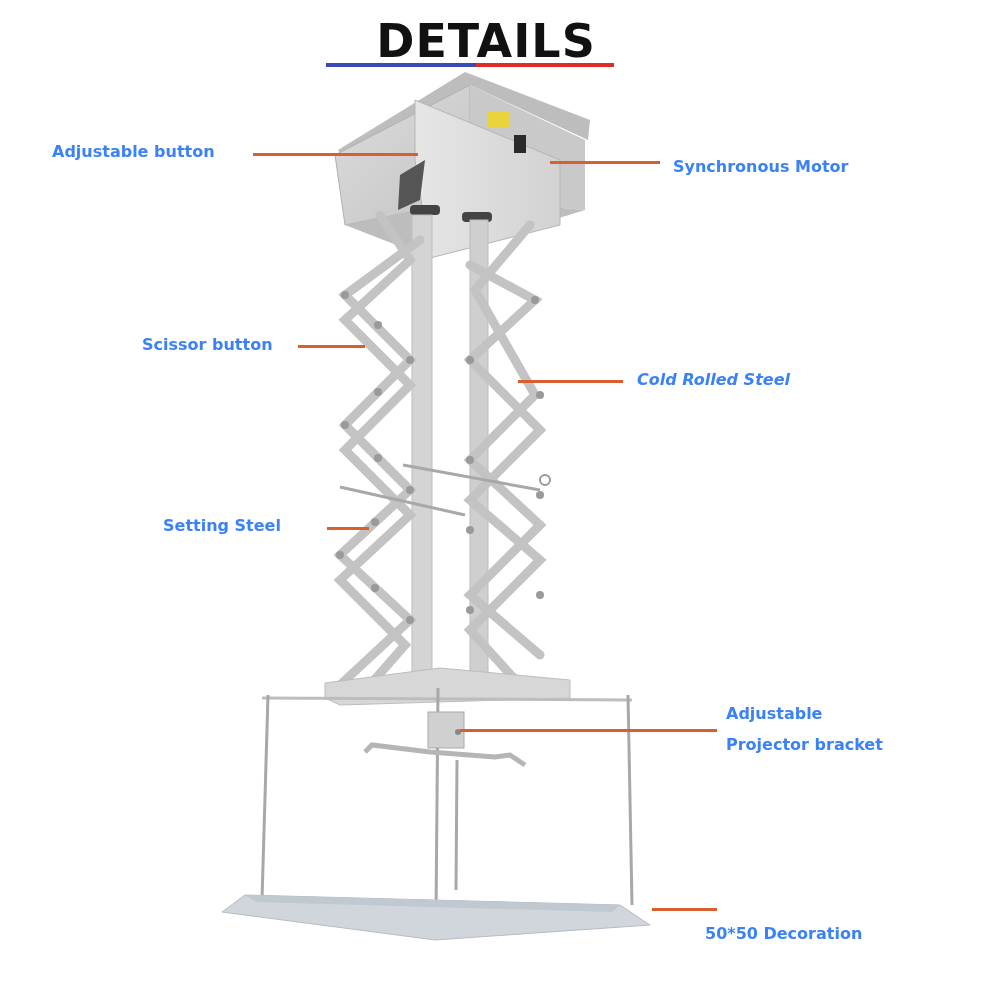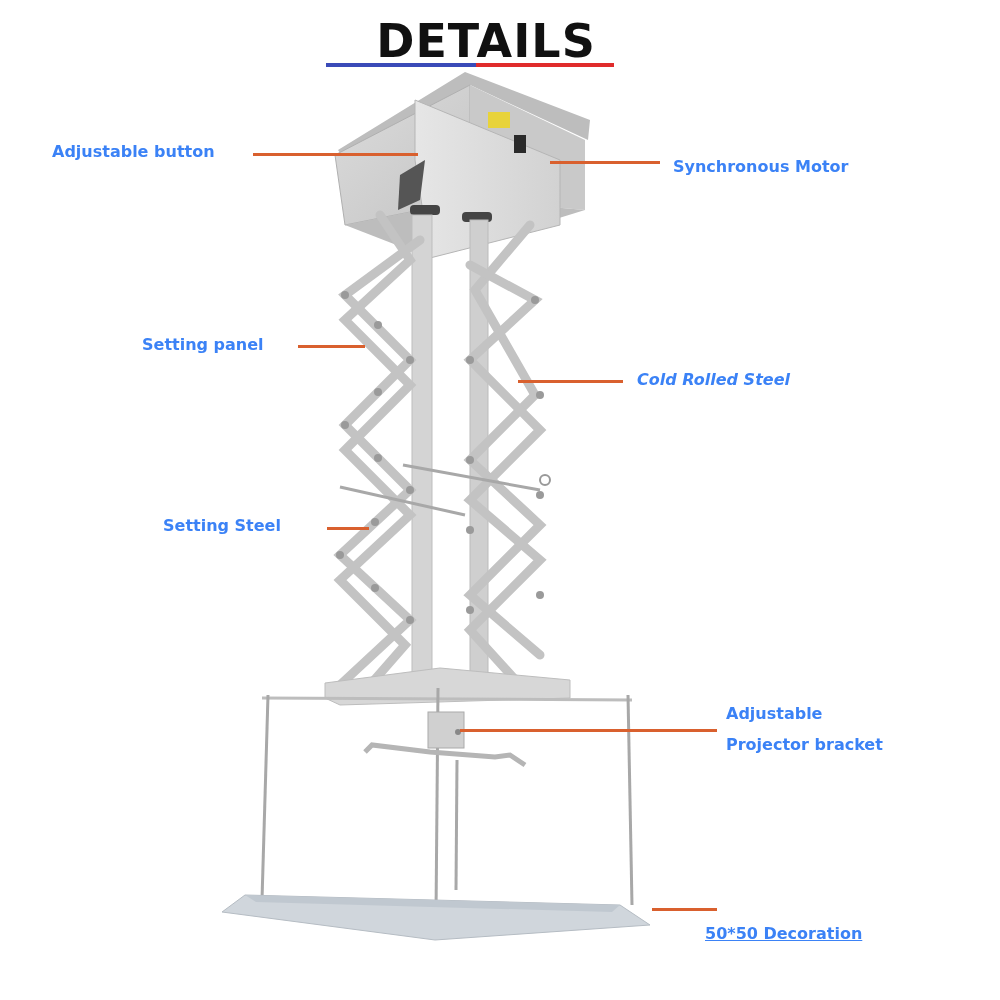--- a/index.html
+++ b/index.html
@@ -97,27 +97,27 @@
   <polygon points="222,912 245,895 620,905 650,925 435,940" fill="#d0d6dc" stroke="#b5bcc3"></polygon>
   <polygon points="245,895 620,905 612,912 256,902" fill="#c0c8d0"></polygon>
 </svg>
 
 <div class="label" style="left:52px;top:136px;">Adjustable button</div>
 <div class="leader" style="left:253px;top:153px;width:165px;"></div>
 
 <div class="label" style="left:673px;top:151px;">Synchronous Motor</div>
 <div class="leader" style="left:550px;top:161px;width:110px;"></div>
 
-<div class="label" style="left:142px;top:329px;">Setting panel</div>
+<div class="label" style="left:142px;top:329px;">Scissor button</div>
 <div class="leader" style="left:298px;top:345px;width:67px;"></div>
 
 <div class="label" style="left:637px;top:364px;font-style:italic;">Cold Rolled Steel</div>
 <div class="leader" style="left:518px;top:380px;width:105px;"></div>
 
 <div class="label" style="left:163px;top:510px;">Setting Steel</div>
 <div class="leader" style="left:327px;top:527px;width:42px;"></div>
 
 <div class="label" style="left:726px;top:698px;">Adjustable</div>
 <div class="label" style="left:726px;top:729px;text-align:right;">Projector bracket</div>
 <div class="leader" style="left:460px;top:729px;width:257px;"></div>
 
-<div class="label" style="left:705px;top:918px;text-decoration:underline;">50*50 Decoration</div>
+<div class="label" style="left:705px;top:918px;">50*50 Decoration</div>
 <div class="leader" style="left:652px;top:908px;width:65px;"></div>
 
 </body></html>

